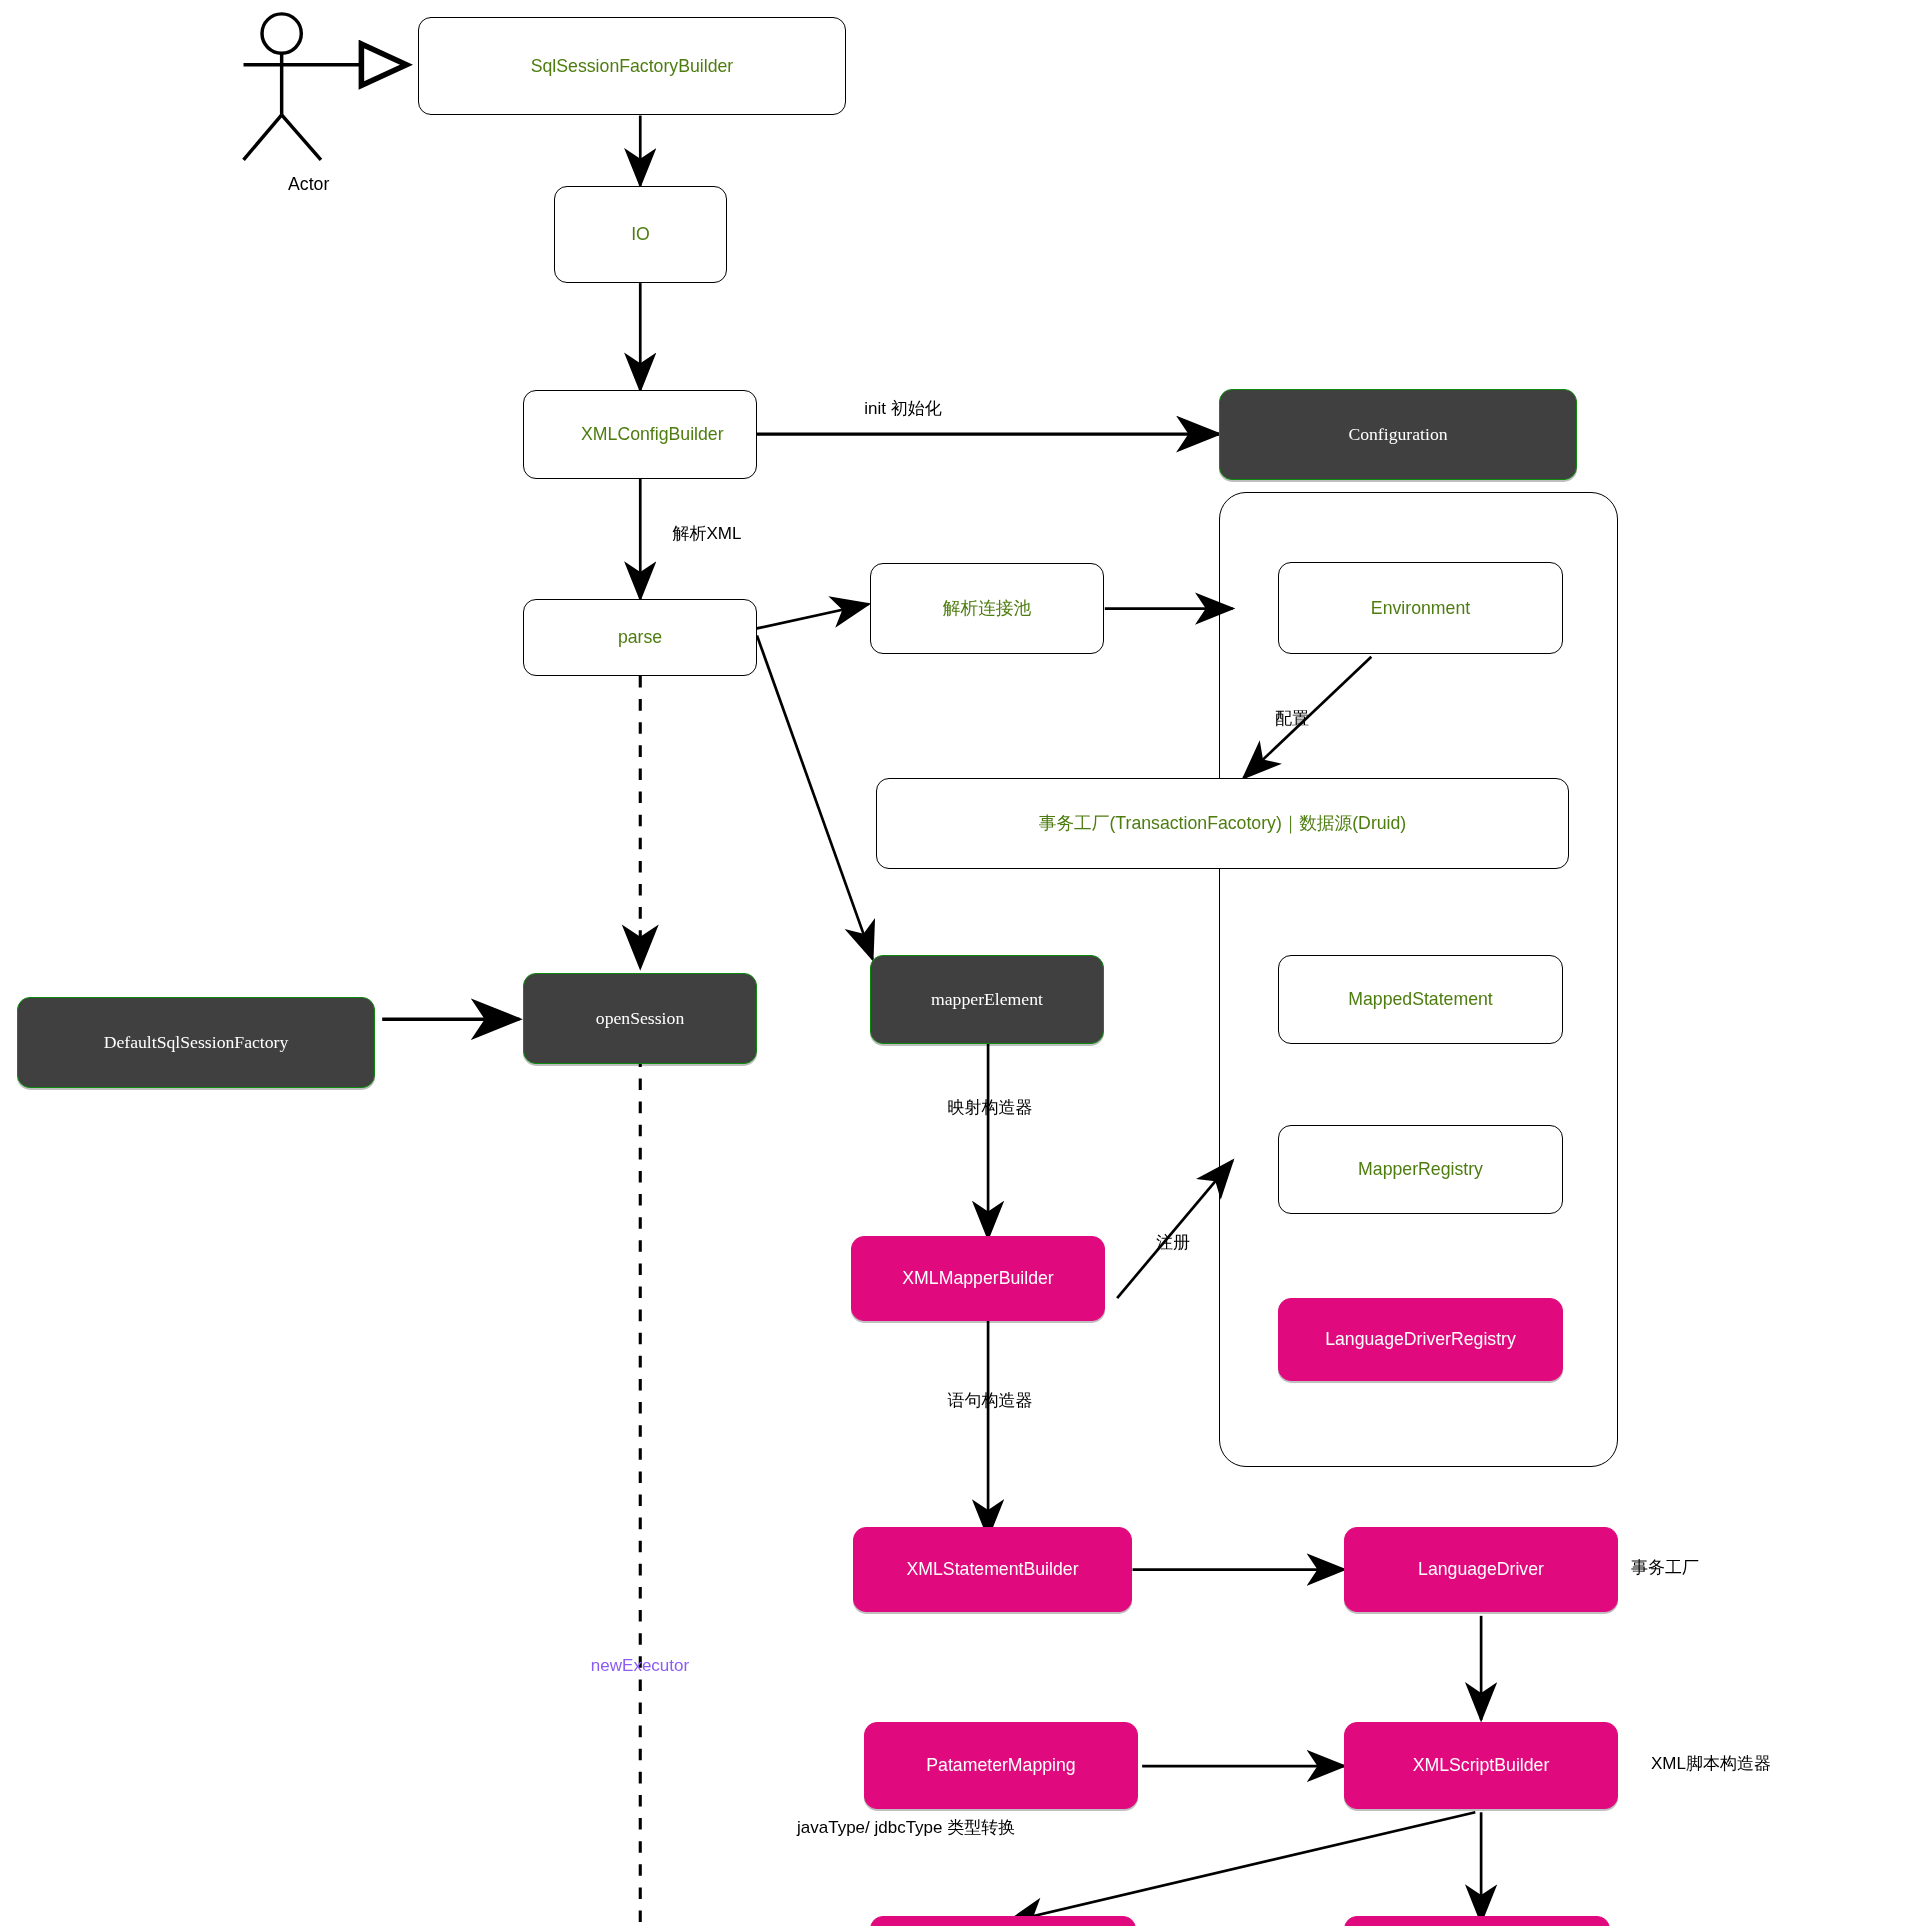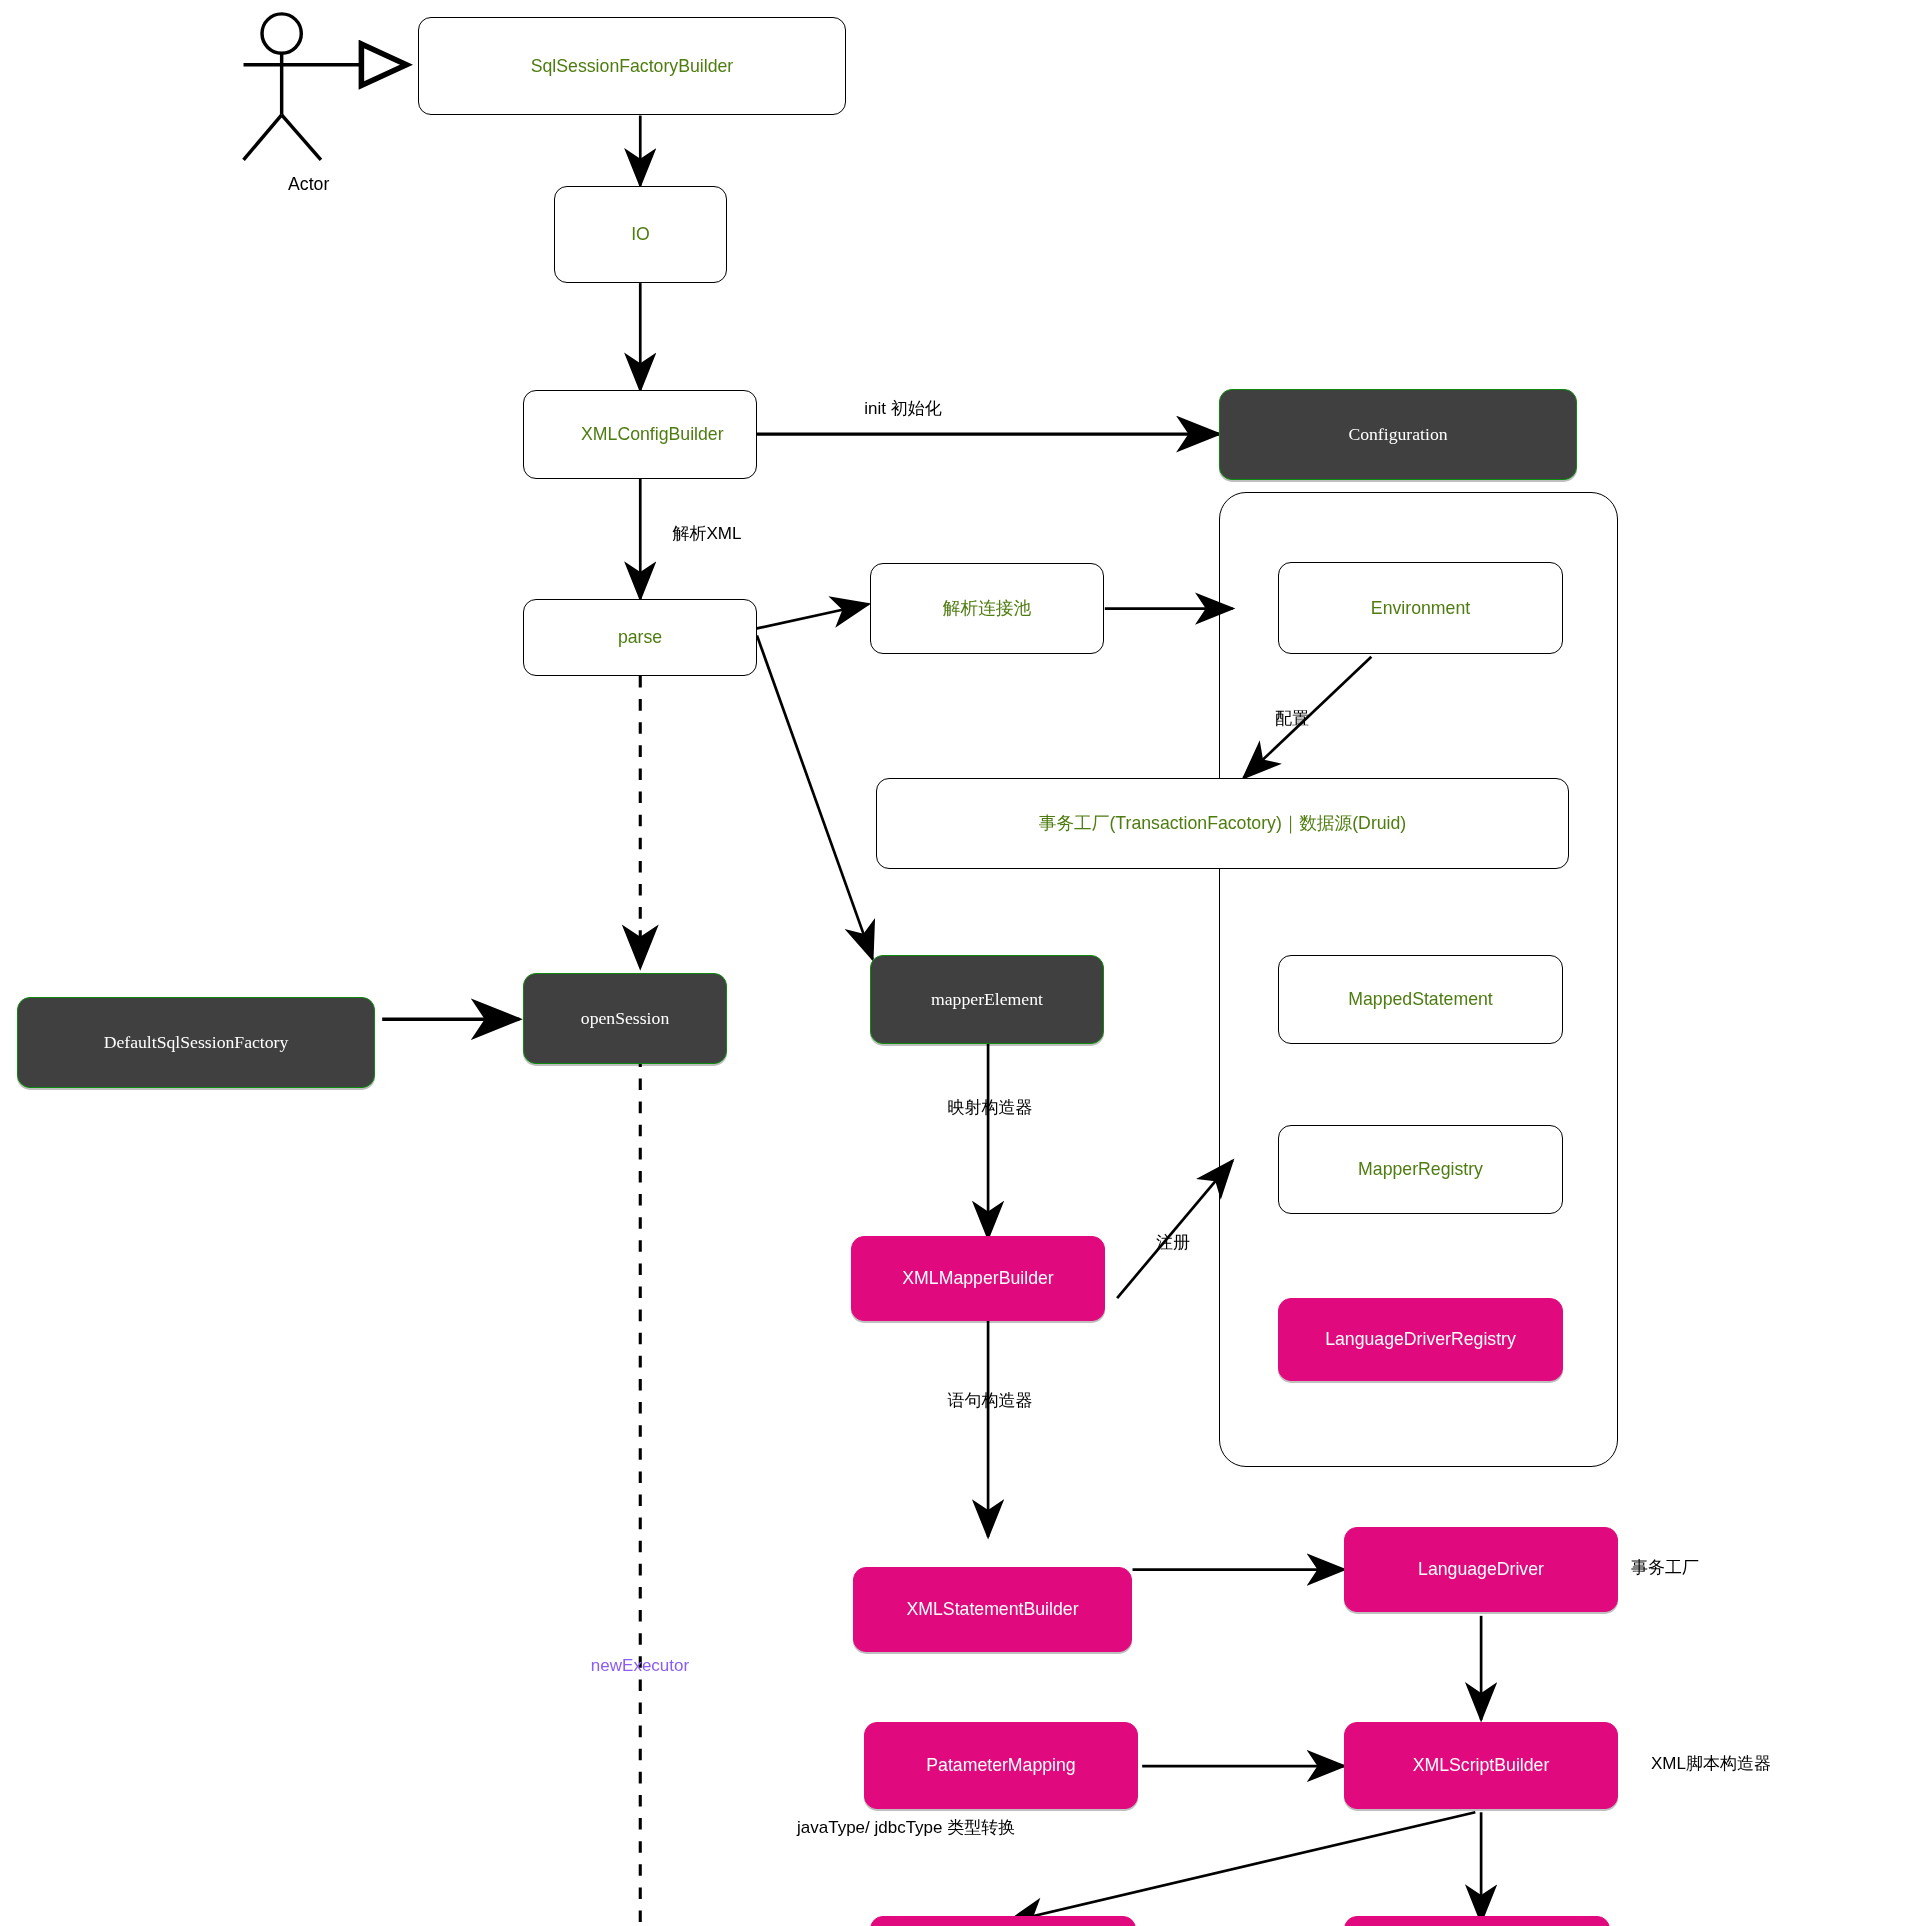--- a/index.html
+++ b/index.html
@@ -130,27 +130,27 @@
   <div class="node" style="left:876px;top:778px;width:693px;height:91px;">事务工厂(TransactionFacotory)｜数据源(Druid)</div>
 
   <div class="node" style="left:1278px;top:955px;width:285px;height:89px;">MappedStatement</div>
 
   <div class="node" style="left:1278px;top:1125px;width:285px;height:89px;">MapperRegistry</div>
 
   <div class="node pink" style="left:1278px;top:1298px;width:285px;height:83px;">LanguageDriverRegistry</div>
 
   <div class="node green" style="left:17px;top:973px;width:358px;height:91px;margin-top:24px;">DefaultSqlSessionFactory</div>
 
-  <div class="node green" style="left:523px;top:973px;width:204px;height:91px;">openSession</div>
+  <div class="node green" style="left:523px;top:973px;width:234px;height:91px;">openSession</div>
 
   <div class="node green" style="left:870px;top:955px;width:234px;height:89px;">mapperElement</div>
 
   <div class="node pink" style="left:851px;top:1236px;width:254px;height:85px;">XMLMapperBuilder</div>
 
-  <div class="node pink" style="left:853px;top:1527px;width:279px;height:85px;margin-top:40px;">XMLStatementBuilder</div>
+  <div class="node pink" style="left:853px;top:1527px;width:279px;height:85px;">XMLStatementBuilder</div>
 
   <div class="node pink" style="left:1344px;top:1527px;width:274px;height:85px;">LanguageDriver</div>
 
   <div class="node pink" style="left:864px;top:1722px;width:274px;height:87px;">PatameterMapping</div>
 
   <div class="node pink" style="left:1344px;top:1722px;width:274px;height:87px;">XMLScriptBuilder</div>
 
   <div class="node pink" style="left:870px;top:1916px;width:266px;height:87px;">DynamicSqlSource</div>
 
   <div class="node pink" style="left:1344px;top:1916px;width:266px;height:87px;">RawSqlSource</div>

